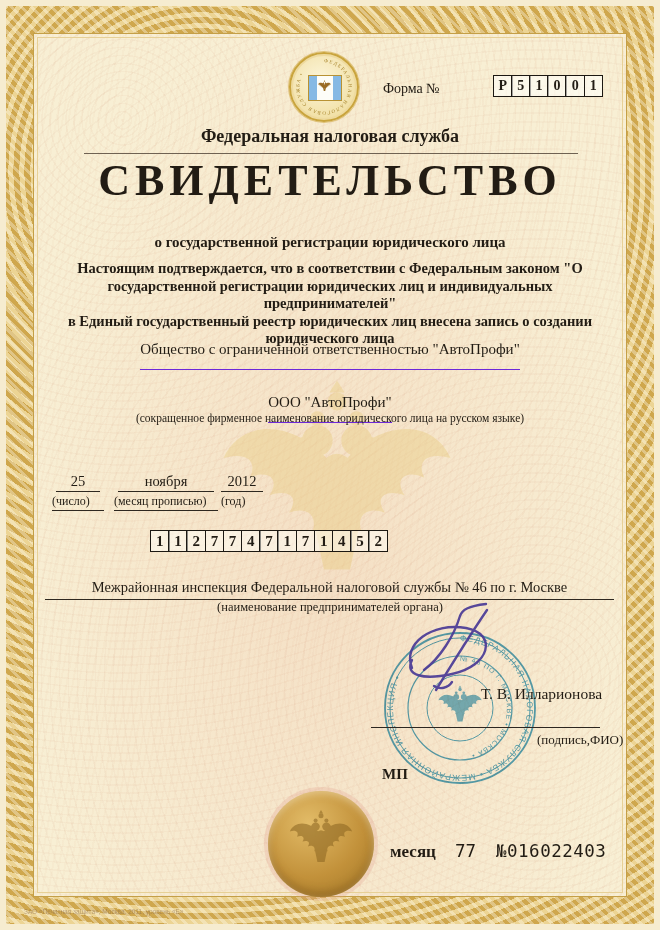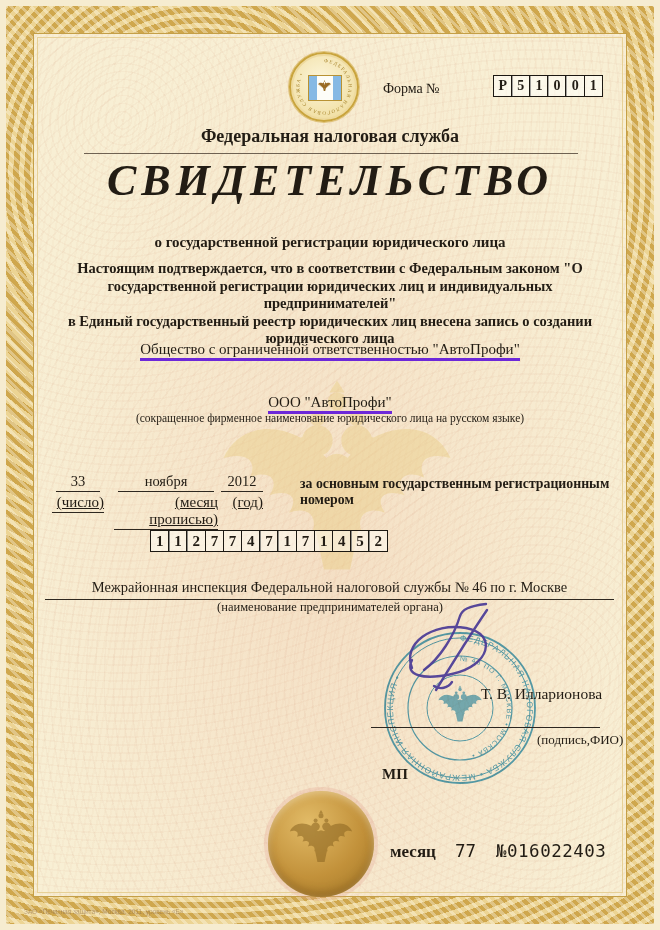--- a/index.html
+++ b/index.html
@@ -28,32 +28,32 @@
     background:linear-gradient(90deg,#86b9e4 0 26%,#fdfdf8 26% 74%,#86b9e4 74% 100%);}
   .emblem .flag svg{position:absolute;left:8px;top:3px;}
   .form-label{left:383px;top:81px;font-size:14px;}
   .form-boxes{left:485px;top:75px;white-space:nowrap;margin-left:8px;}
   .fcell{display:inline-block;width:17.5px;height:20px;line-height:20px;border:1.4px solid #1c1812;
     margin-left:-1.4px;text-align:center;font-weight:bold;font-size:14px;background:rgba(255,255,250,.6);vertical-align:top;}
   .form-boxes .fcell:first-child{margin-left:0;}
   
   .agency{top:126px;font-size:18px;font-weight:bold;}
   .rule1{left:84px;right:82px;top:153px;border-top:1px solid #6f6252;height:0;}
-  .title{top:155px;font-size:44px;font-weight:bold;letter-spacing:5px;font-style:italic;}
+  .title{top:155px;font-size:44px;font-weight:bold;letter-spacing:5px;}
   .subtitle{top:234px;font-size:15px;font-weight:bold;}
   .paragraph{top:260px;left:46px;right:46px;text-align:center;font-weight:bold;font-size:14.5px;line-height:17.5px;}
   .tline{display:block;}
   .full-name{top:341px;font-size:15px;}
-  .full-name span, .short-name span{border-bottom:3px solid #6d28d9;padding-bottom:1px;}
+  .full-name span, .short-name span{border-bottom:1px solid #6d28d9;padding-bottom:12px;}
   .full-caption{top:360px;left:44px;right:44px;text-align:center;font-size:11.5px;line-height:13.5px;}
   .short-name{top:394px;font-size:15px;}
   .short-caption{top:412px;font-size:11.5px;}
   
   .dval{top:473px;text-align:center;font-size:14.5px;border-bottom:1.2px solid #2e2820;padding-bottom:1px;}
-  .dcap{top:494px;text-align:right;font-size:15px;text-decoration:underline;}
+  .dcap{top:494px;text-align:left;font-size:12px;}
   .dcap.u{border-bottom:1.2px solid #2e2820;padding-bottom:1px;}
   .ogrn-label{left:300px;top:476px;font-size:13.8px;font-weight:bold;}
   .ogrn-boxes{left:150px;top:530px;white-space:nowrap;}
   .ocell{display:inline-block;width:17.6px;height:20px;line-height:20px;border:1.4px solid #1c1812;
     margin-left:-1.4px;text-align:center;font-weight:bold;font-size:15px;background:rgba(255,255,250,.5);vertical-align:top;}
   .ogrn-boxes .ocell:first-child{margin-left:0;}
   .authority{left:45px;right:46px;top:579px;text-align:center;font-size:14.5px;
     border-bottom:1.2px solid #2e2820;padding-bottom:3px;}
   .authority-caption{top:600px;font-size:12.5px;}
   
@@ -139,27 +139,26 @@
 
   <div class="abs ctr full-name">
     <span>Общество с ограниченной ответственностью "АвтоПрофи"</span>
   </div>
 
   <div class="abs ctr short-name">
     <span>ООО "АвтоПрофи"</span>
   </div>
   <div class="abs ctr short-caption">(сокращенное фирменное наименование юридического лица  на русском языке)</div>
 
-  <div class="abs dval" style="left:56px;width:44px;">33</div>
+  <div class="abs dval" style="left:56px;width:44px;">25</div>
   <div class="abs dcap u" style="left:52px;width:52px;">(число)</div>
   <div class="abs dval" style="left:118px;width:96px;">ноября</div>
   <div class="abs dcap u" style="left:114px;width:104px;">(месяц прописью)</div>
   <div class="abs dval" style="left:221px;width:42px;">2012</div>
   <div class="abs dcap" style="left:221px;width:42px;">(год)</div>
-  <div class="abs ogrn-label">за основным государственным регистрационным номером</div>
 
   <div class="abs ogrn-boxes"><span class="ocell">1</span><span class="ocell">1</span><span class="ocell">2</span><span class="ocell">7</span><span class="ocell">7</span><span class="ocell">4</span><span class="ocell">7</span><span class="ocell">1</span><span class="ocell">7</span><span class="ocell">1</span><span class="ocell">4</span><span class="ocell">5</span><span class="ocell">2</span></div>
 
   <div class="abs authority">Межрайонная инспекция Федеральной налоговой службы № 46 по г. Москве</div>
   <div class="abs ctr authority-caption">(наименование предпринимателей органа)</div>
 
 
   <svg class="abs stamp" width="164" height="164" viewBox="0 0 164 164">
     <defs>
       <path id="st-outer" d="M82,15 a67,67 0 1,1 -0.02,0"></path>

